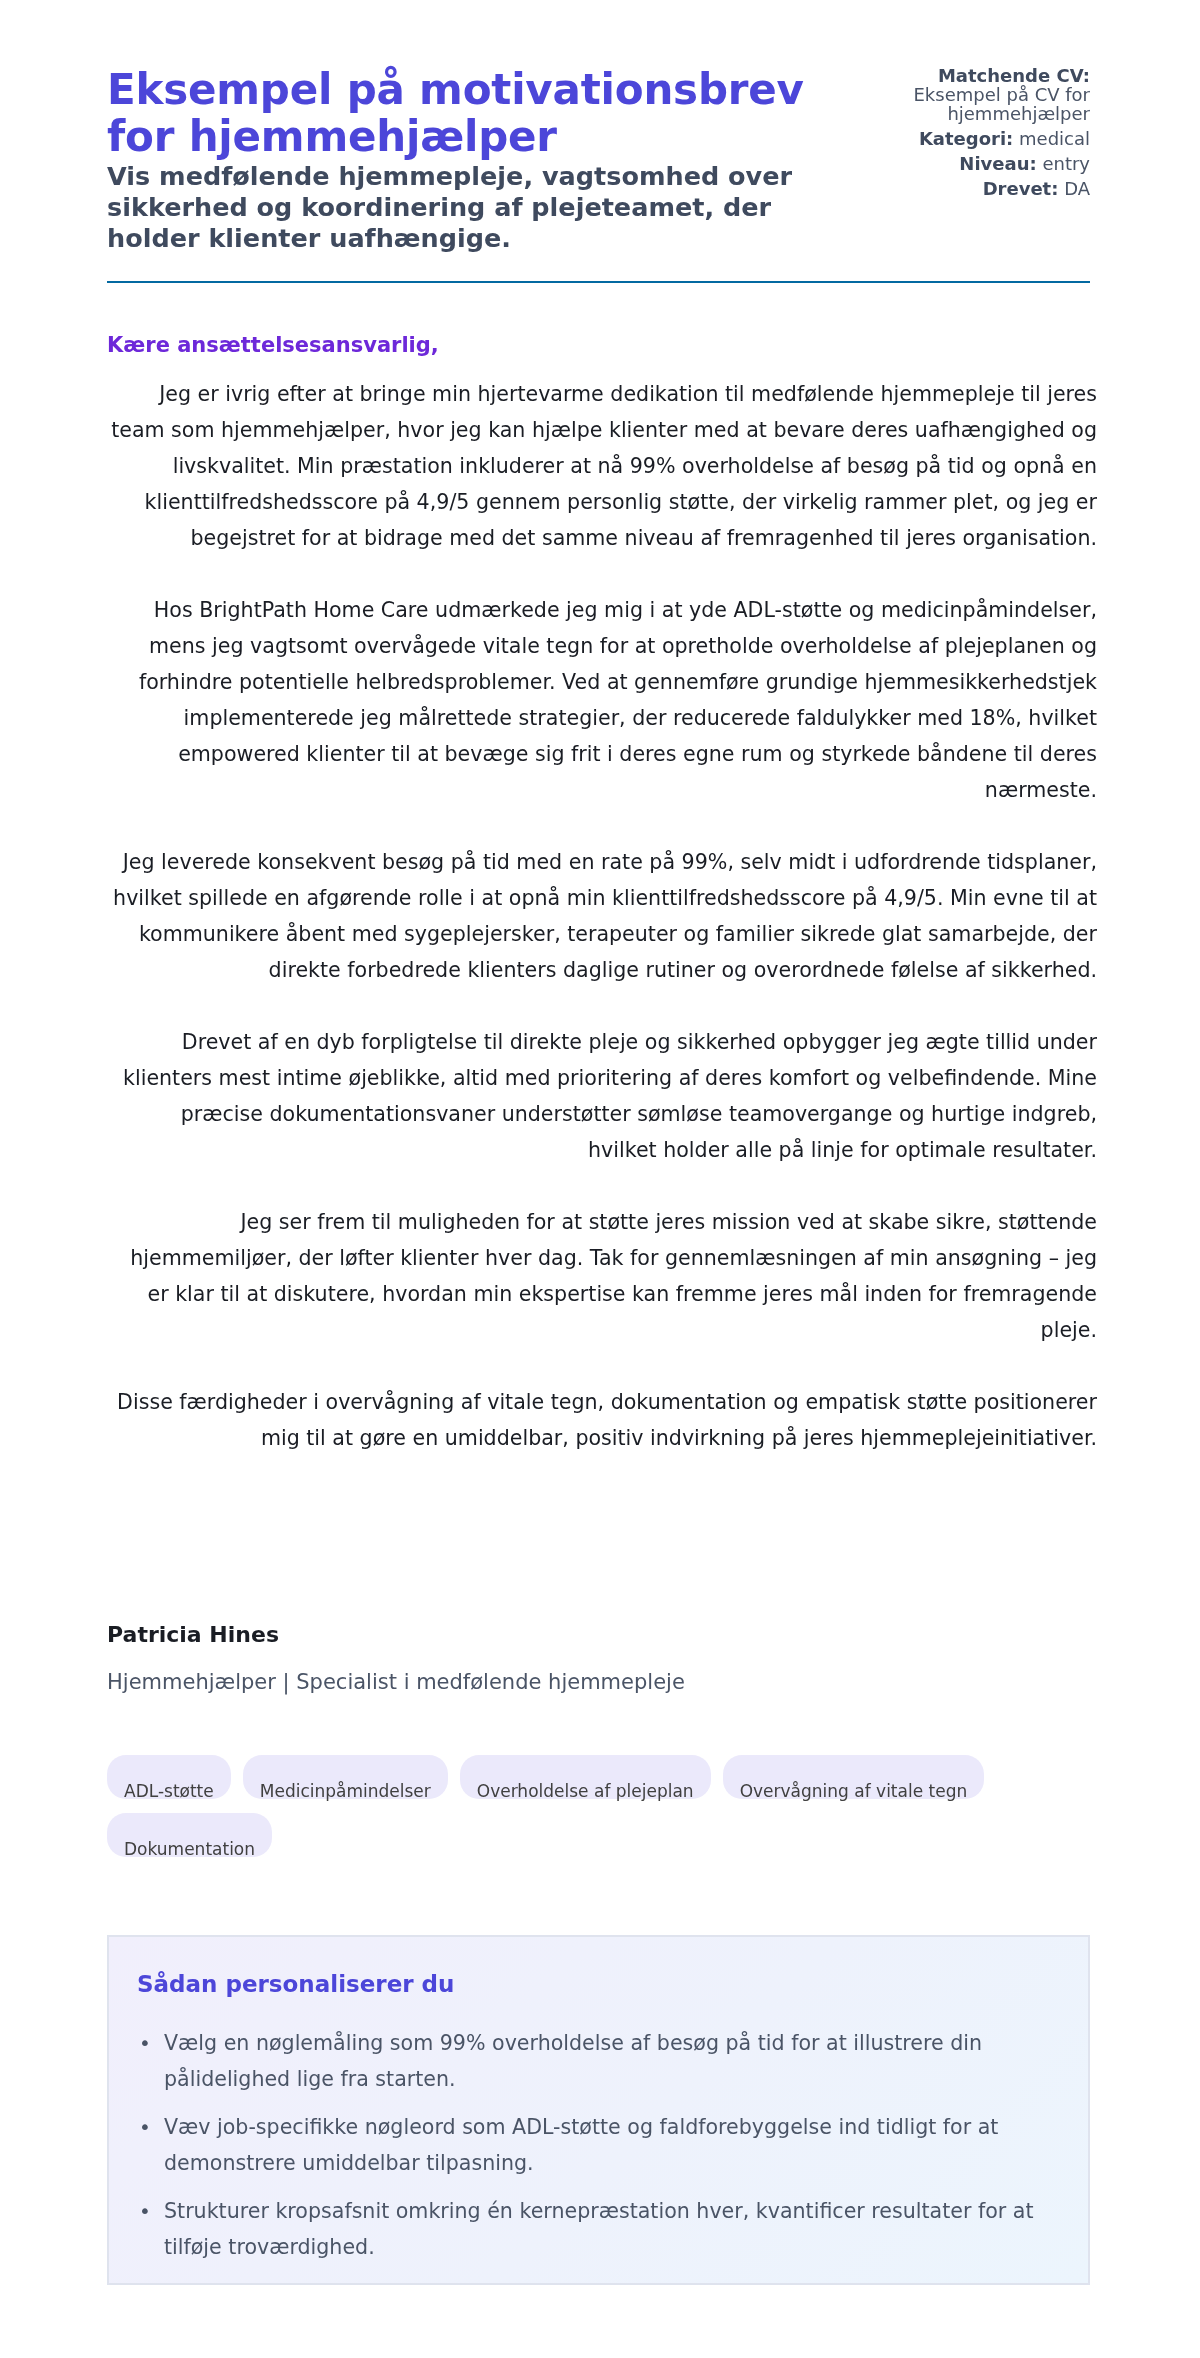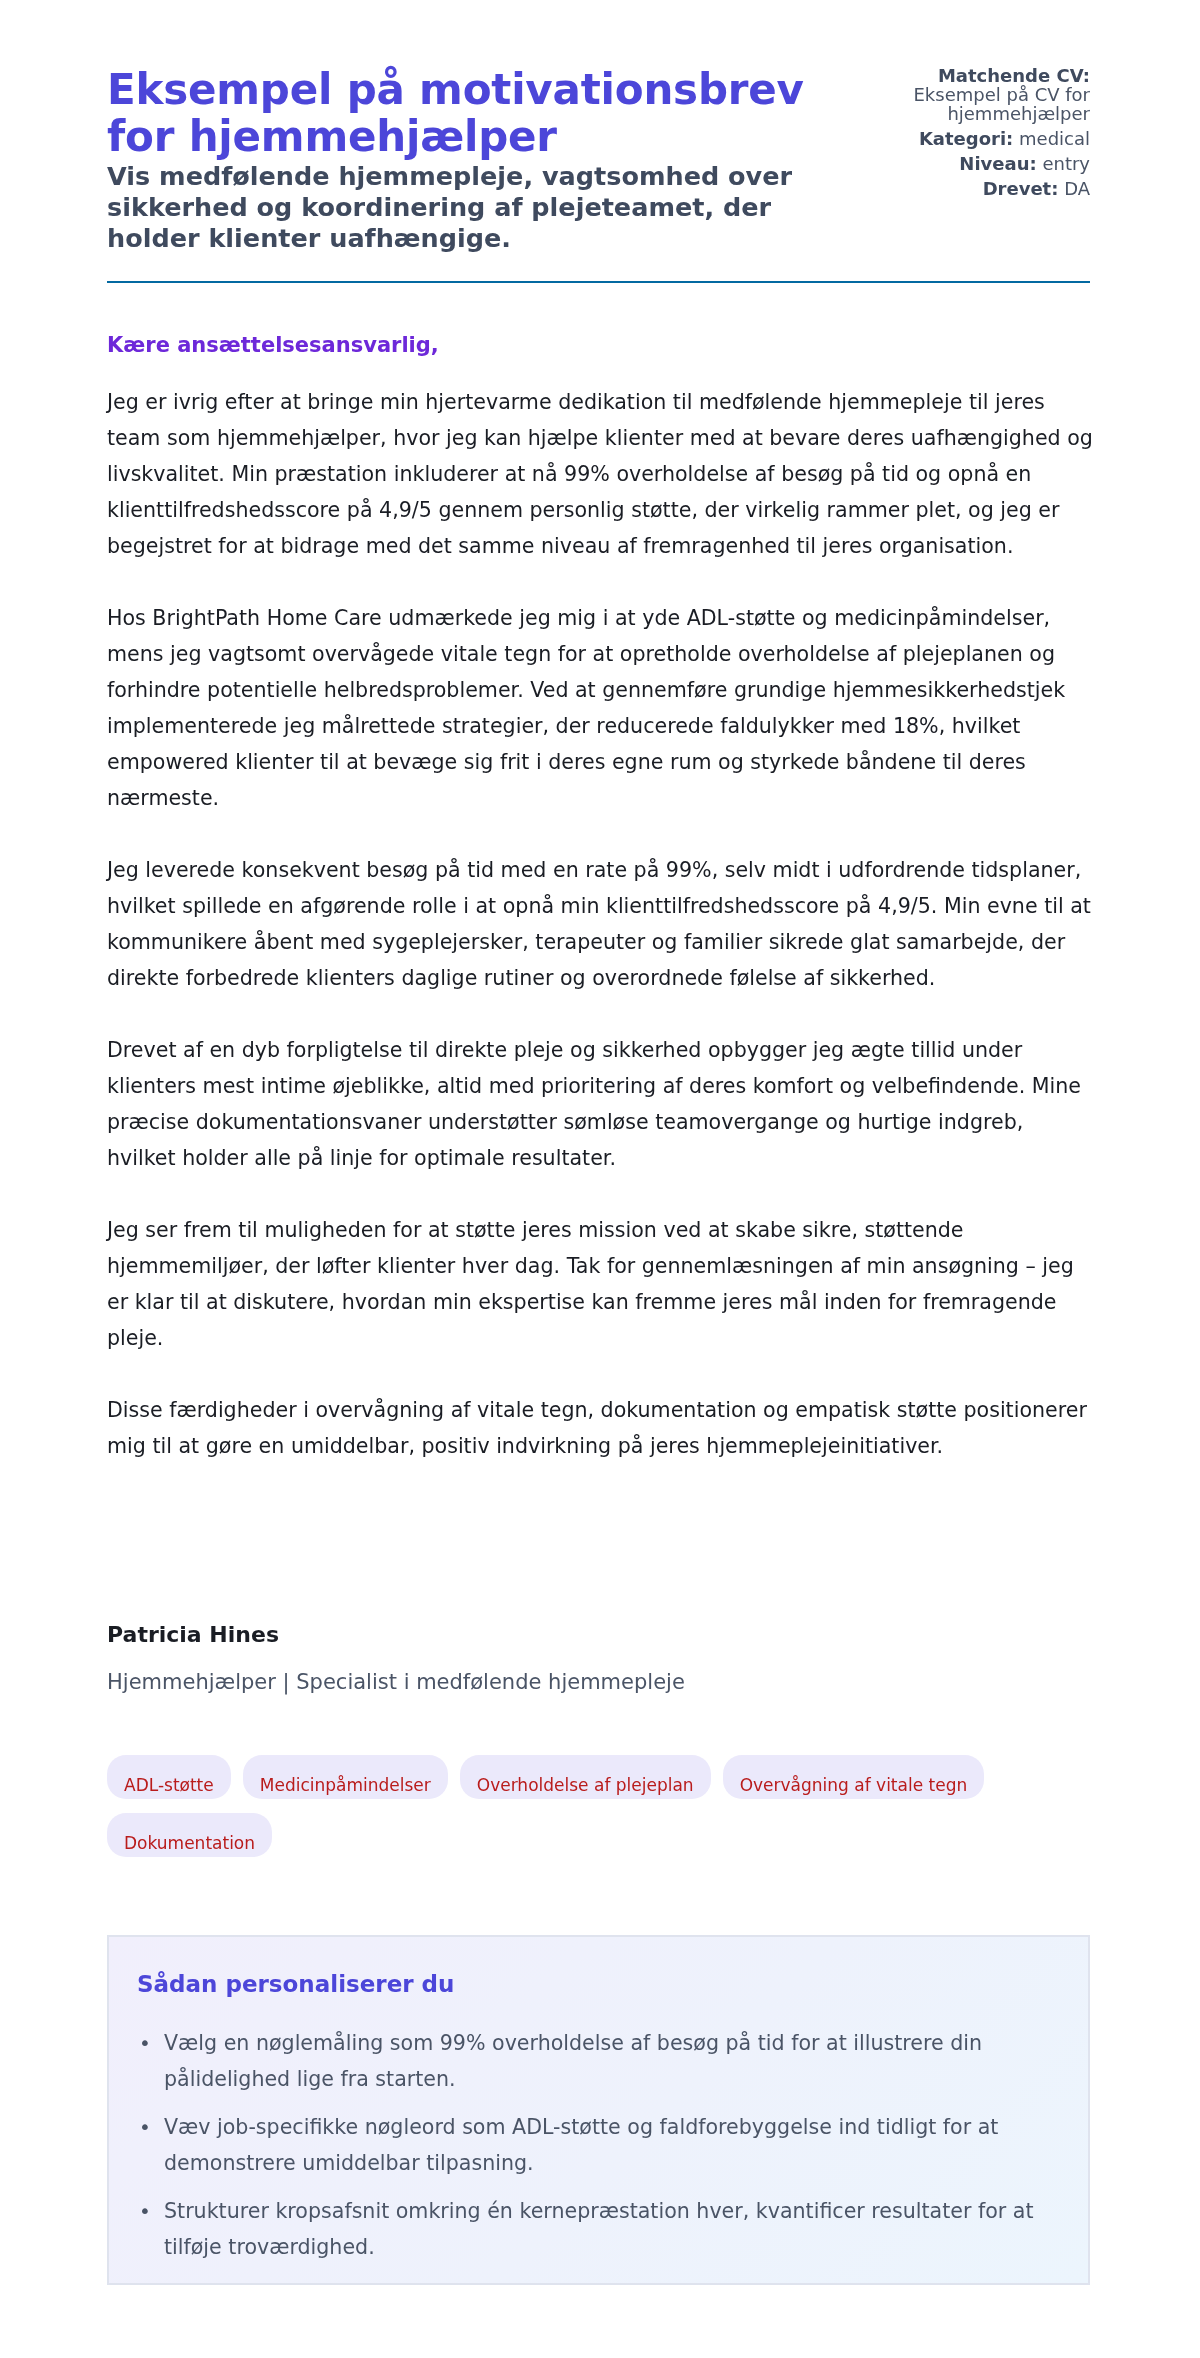--- a/index.html
+++ b/index.html
@@ -28,37 +28,37 @@
   }
   .meta .row { margin-bottom: 6px; }
   .meta .row.cv { margin-bottom: 6px; }
   .meta b { color: #3f4a5e; font-weight: bold; }
 
   .greeting {
     position: absolute; top: 333px; left: 0;
     font-size: 21px; font-weight: bold; color: #6d28d9;
   }
   .body {
-    position: absolute; top: 384px; left: 0; width: 990px;
+    position: absolute; top: 376px; left: 0; width: 990px; text-align: right;
   }
   .body p {
     font-size: 20.6px; line-height: 36px; color: #1a1d24; margin-bottom: 36px;
   }
 
   .signature { position: absolute; top: 1620px; left: 0; }
   .sig-name { font-size: 22px; font-weight: bold; color: #1a1d24; line-height: 30px; }
   .sig-title { font-size: 21px; color: #4a5466; margin-top: 18px; line-height: 28px; }
 
   .tags {
     position: absolute; top: 1755px; left: 0; width: 983px;
     display: flex; flex-wrap: wrap; gap: 14px 12px;
   }
   .tag {
-    background: #ebe9fb; color: #b91c1c;
-    font-size: 17px; line-height: 44px; height: 44px; padding: 8px 17px; border-radius: 19px;
+    background: #ebe9fb; color: #404040;
+    font-size: 17px; line-height: 44px; height: 44px; padding: 14px 17px; border-radius: 19px;
   }
 
   .tips {
     position: absolute; top: 1935px; left: 0; width: 983px; height: 350px;
     border: 2px solid #dfe3ee;
     background: linear-gradient(135deg, #f1effc 0%, #eef2fc 55%, #ecf5fd 100%);
     padding: 32px 28px 0 28px;
   }
   .tips-title { font-size: 23px; font-weight: bold; color: #4c46d9; line-height: 30px; }
   .tips ul { list-style: none; margin-top: 26px; }

